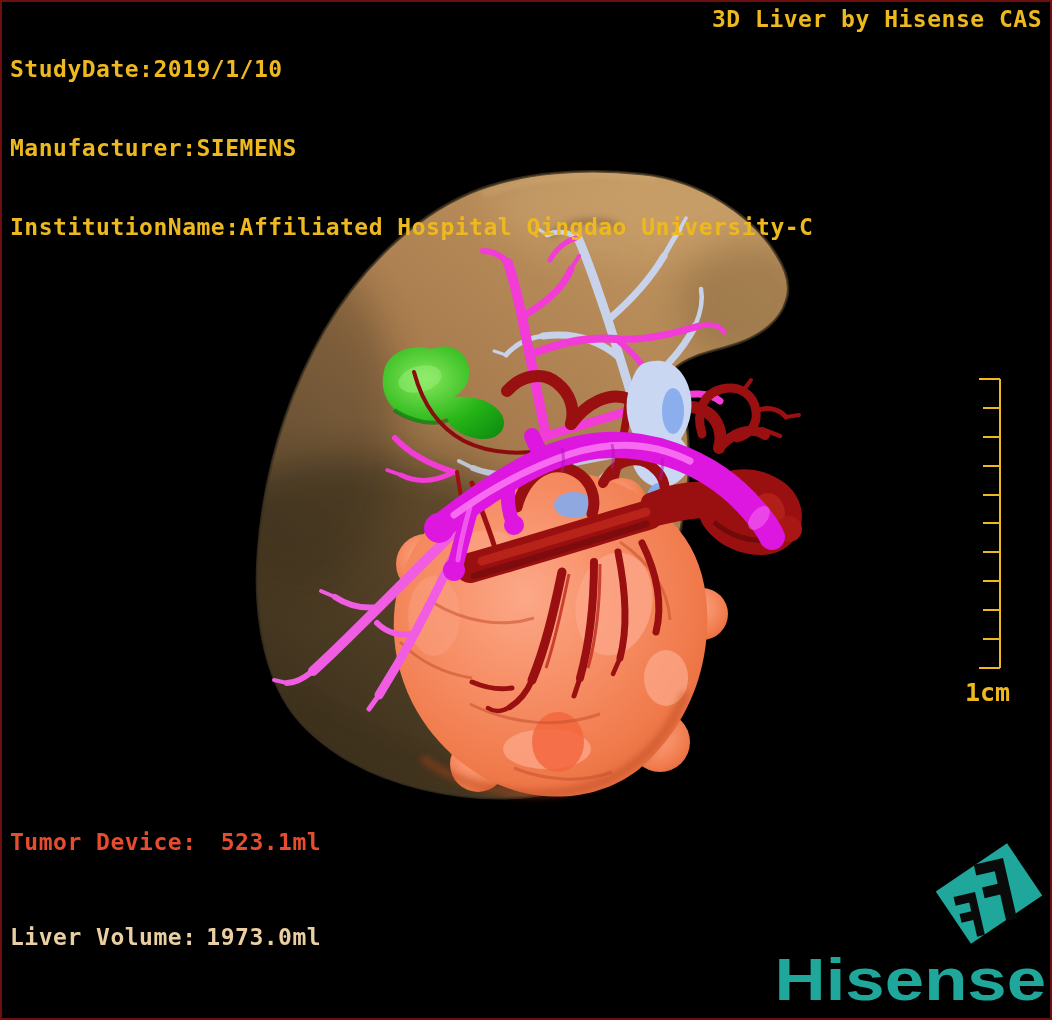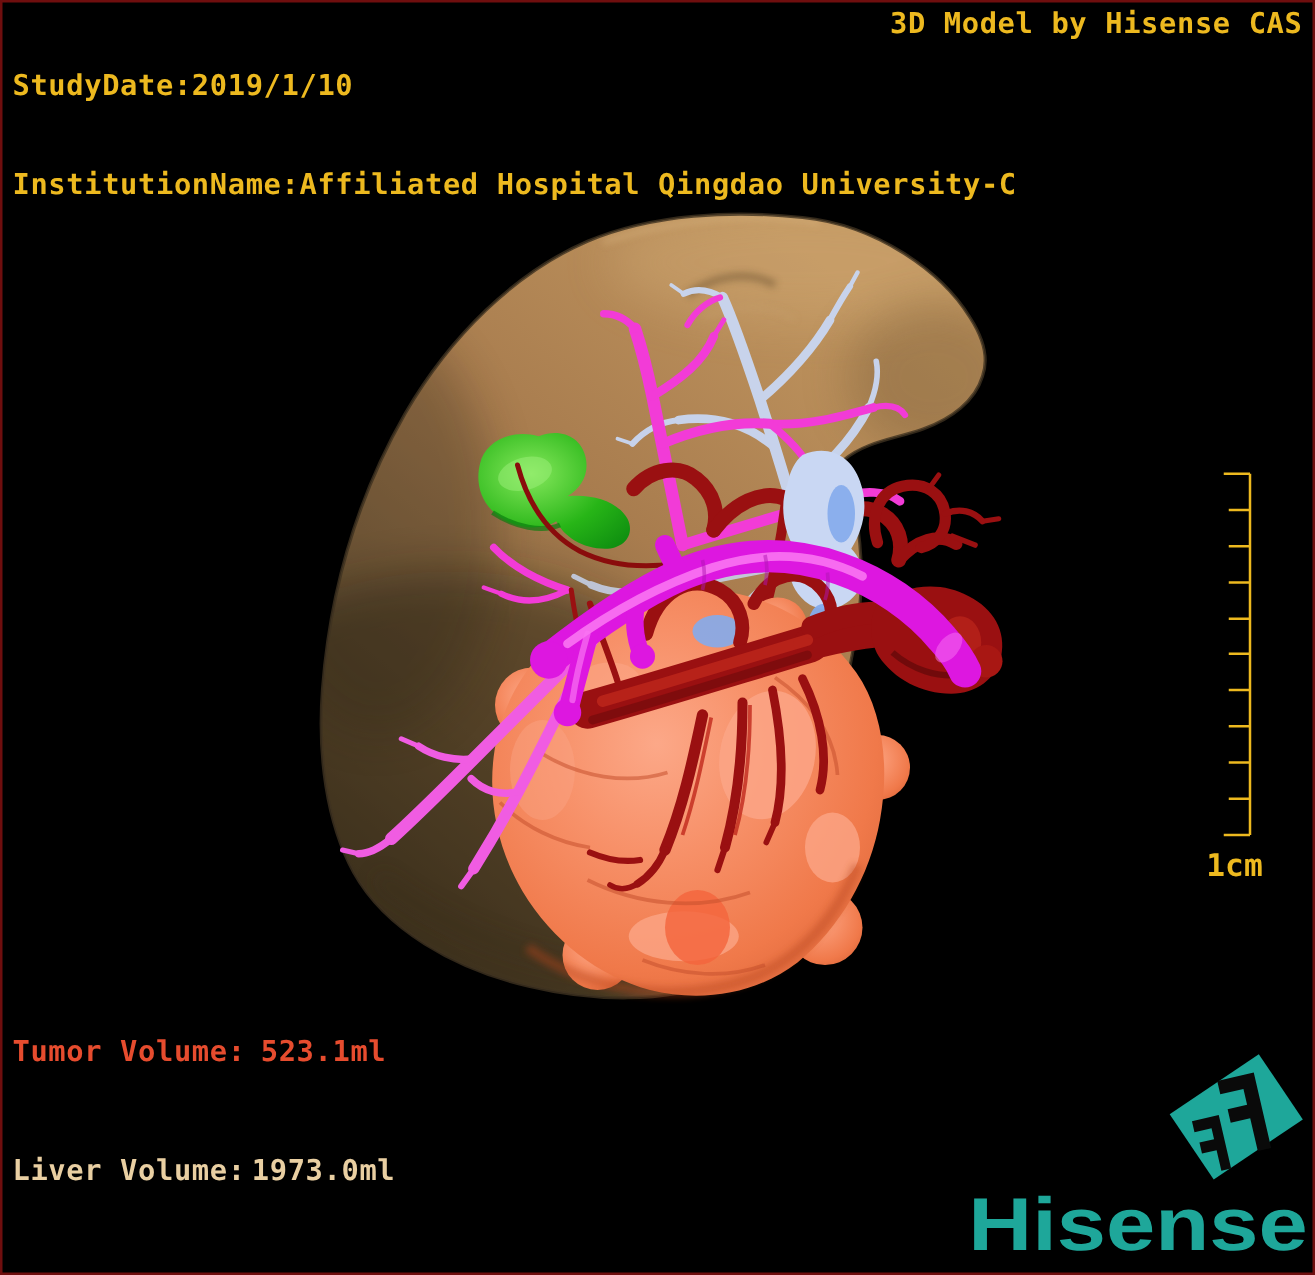--- a/index.html
+++ b/index.html
@@ -7,21 +7,21 @@
   .stage{position:absolute;inset:0;background:var(--background,#000);
          border:2px solid var(--frame_border,#6f0e0e);box-sizing:border-box;}
   svg.model{position:absolute;left:0;top:0;width:1052px;height:1020px;}
 
   
   .dtext{position:absolute;font-family:"DejaVu Sans Mono",monospace;font-weight:bold;
          color:var(--overlay_text,#edb91f);font-size:23px;letter-spacing:.5px;white-space:pre;}
   .tl{top:2px;left:8px;line-height:26.2px;}
   .tr{top:4px;right:8px;}
   .bl{left:8px;bottom:12px;line-height:27.5px;}
-  .bl .value{display:inline-block;width:9ch;text-align:center;}
+  .bl .value{display:inline-block;width:9ch;text-align:right;}
   .row-tumor{color:var(--tumor_text,#e64c2e);}
   .row-liver{color:var(--liver_text,#e9cfa2);margin-top:12px;}
 
   
   .vb{stroke:var(--hepatic_vein_blue,#c9d7f3);fill:none;stroke-linecap:round;}
   .vp{stroke:var(--portal_pink,#f23bd7);fill:none;stroke-linecap:round;}
   .vpl{stroke:var(--portal_pink_light,#f05ce2);fill:none;stroke-linecap:round;}
   .va{stroke:var(--artery_red,#9a1011);fill:none;stroke-linecap:round;}
   .vm{stroke:var(--portal_magenta,#dd17e0);fill:none;stroke-linecap:round;}
   .ruler line{stroke:var(--overlay_text,#edb91f);stroke-width:2;}
@@ -276,24 +276,25 @@
       <rect x="944" y="860" width="86" height="63" fill="var(--brand_teal,#1ea79a)" transform="rotate(-34 987 891.5)"></rect>
       <g fill="#0a0a0a">
         <path transform="translate(1001,856) rotate(-13) scale(-1,1)" d="M0,0 h30 v11 h-19 v13 h16 v11 h-16 v27 h-11 z"></path>
         <path transform="translate(973,890) rotate(-13) scale(-1,1)" d="M0,0 h22 v9 h-14 v9 h12 v9 h-12 v17 h-8 z"></path>
       </g>
     </g>
   </svg>
 
   <div class="dtext tl">
     <div>StudyDate:2019/1/10</div>
+    <div>Manufacturer:SIEMENS</div>
     <div>InstitutionName:Affiliated Hospital Qingdao University-C</div>
   </div>
 
-  <div class="dtext tr">3D Model by Hisense CAS</div>
+  <div class="dtext tr">3D Liver by Hisense CAS</div>
 
   <div class="dtext bl">
-    <div class="row-tumor"><span>Tumor Volume:</span><span class="value">523.1ml</span></div>
+    <div class="row-tumor"><span>Tumor Device:</span><span class="value">523.1ml</span></div>
     <div class="row-liver"><span>Liver Volume:</span><span class="value">1973.0ml</span></div>
   </div>
 
   <div class="hisense">Hisense</div>
 </div>
 
 </body></html>

